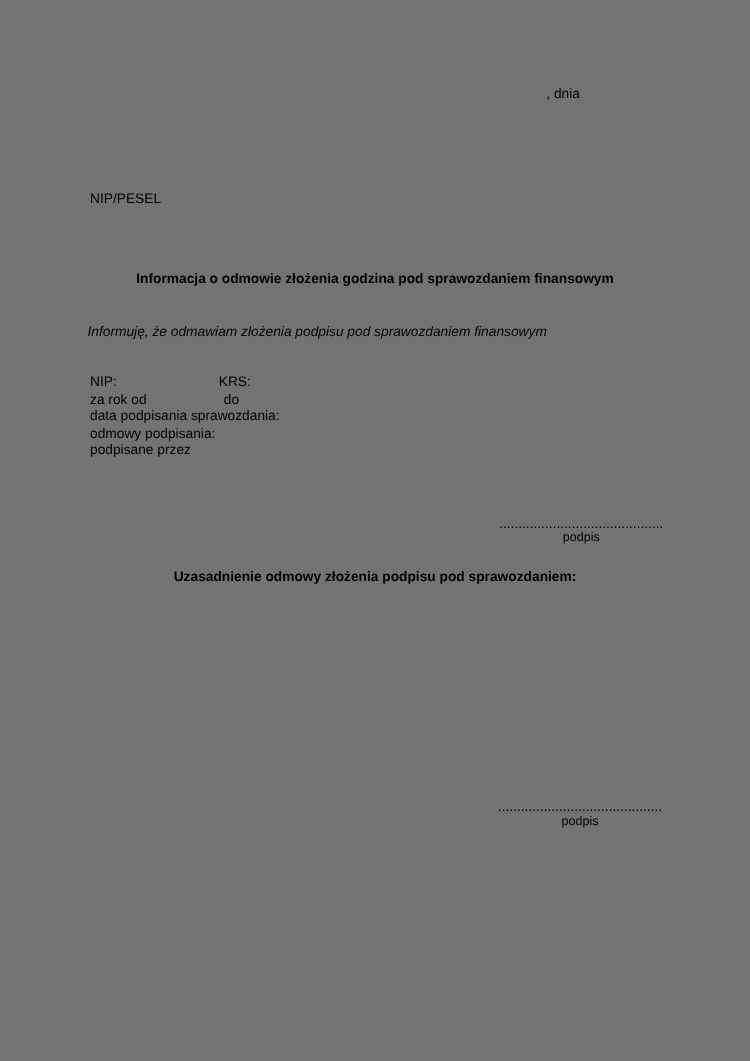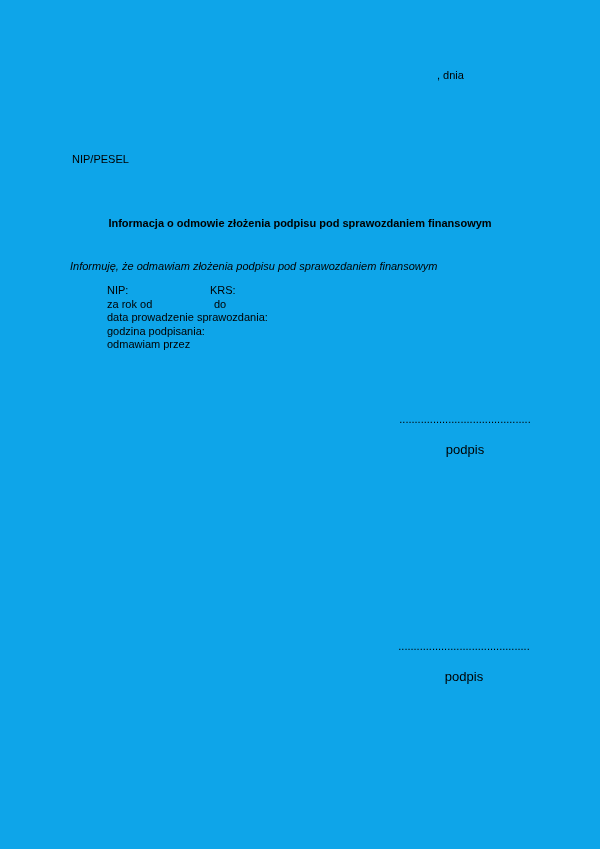--- a/index.html
+++ b/index.html
@@ -4,35 +4,35 @@
 <style>
   html, body {
     margin: 0;
     padding: 0;
     background: #ffffff;
   }
   .page {
     position: relative;
     width: 600px;
     height: 849px;
-    background: #0ea5e9;
+    background: #737373;
     font-family: "Liberation Sans", sans-serif;
     font-size: 11px;
     color: #000000;
     overflow: hidden;
   }
   .abs { position: absolute; }
   .date-line { left: 437px; top: 69px; white-space: nowrap; }
   .nip-pesel { left: 72px; top: 153px; white-space: nowrap; }
   .doc-title {
     left: 0; top: 217px; width: 100%;
     text-align: center; font-weight: bold; white-space: nowrap;
   }
   .intro { left: 70px; top: 260px; white-space: nowrap; font-style: italic; }
-  .details { left: 72px; top: 284px; line-height: 13.6px; margin-left: 35px; }
+  .details { left: 72px; top: 300px; line-height: 13.6px; }
   .details .line { white-space: nowrap; }
   .col-a { display: inline-block; width: 103px; }
   .col-b { display: inline-block; width: 107px; }
   .heading2 {
     left: 0; top: 456px; width: 100%;
     text-align: center; font-weight: bold; white-space: nowrap;
   }
   .sig-block {
     width: 134px;
     text-align: center;
@@ -42,54 +42,54 @@
   .sig-dots {
     display: block;
     font-size: 11px;
     line-height: 11px;
     letter-spacing: 0;
     white-space: nowrap;
     overflow: hidden;
   }
   .sig-label {
     display: block;
-    font-size: 13px;
+    font-size: 10px;
     line-height: 11px;
-    margin-top: 19px;
   }
 </style>
 </head>
 <body>
 
 <div class="page">
 
   <div class="abs date-line">, dnia</div>
 
   <div class="abs nip-pesel">NIP/PESEL</div>
 
-  <div class="abs doc-title">Informacja o odmowie złożenia podpisu pod sprawozdaniem finansowym</div>
+  <div class="abs doc-title">Informacja o odmowie złożenia godzina pod sprawozdaniem finansowym</div>
 
   <div class="abs intro">Informuję, że odmawiam złożenia podpisu pod sprawozdaniem finansowym</div>
 
   <div class="abs details">
     <div class="line">
       <span class="col-a">NIP:</span><span>KRS:</span>
     </div>
     <div class="line">
       <span class="col-b">za rok od</span><span>do</span>
     </div>
-    <div class="line">data prowadzenie sprawozdania:</div>
-    <div class="line">godzina podpisania:</div>
-    <div class="line">odmawiam przez</div>
+    <div class="line">data podpisania sprawozdania:</div>
+    <div class="line">odmowy podpisania:</div>
+    <div class="line">podpisane przez</div>
   </div>
 
   <div class="abs sig-block sig-1">
     <span class="sig-dots">...........................................</span>
     <span class="sig-label">podpis</span>
   </div>
 
+  <div class="abs heading2">Uzasadnienie odmowy złożenia podpisu pod sprawozdaniem:</div>
 
   <div class="abs sig-block sig-2">
     <span class="sig-dots">...........................................</span>
     <span class="sig-label">podpis</span>
   </div>
 
 </div>
 
 </body></html>

